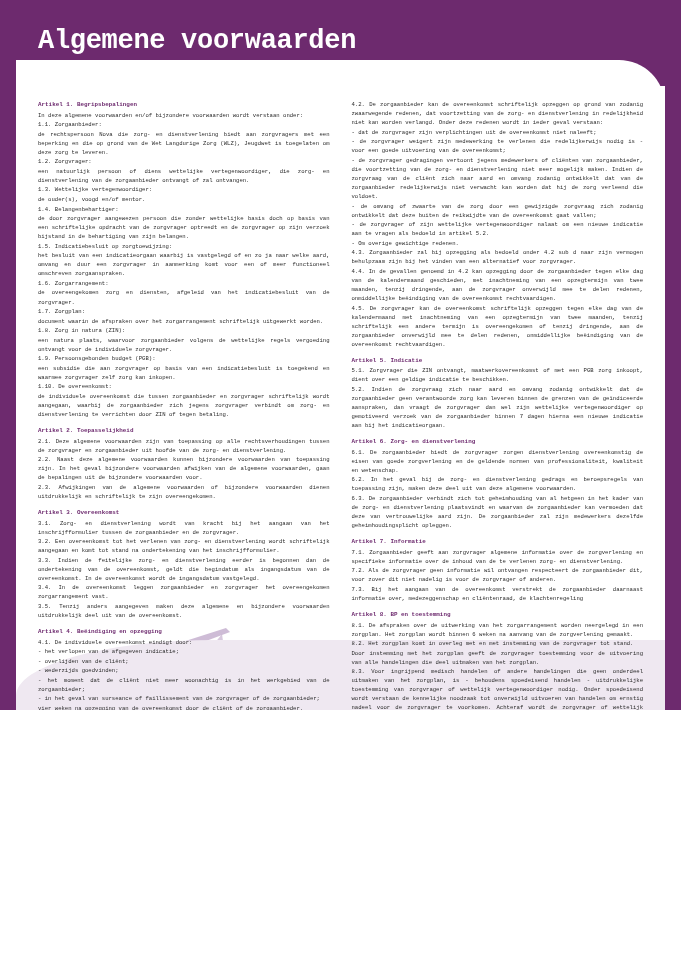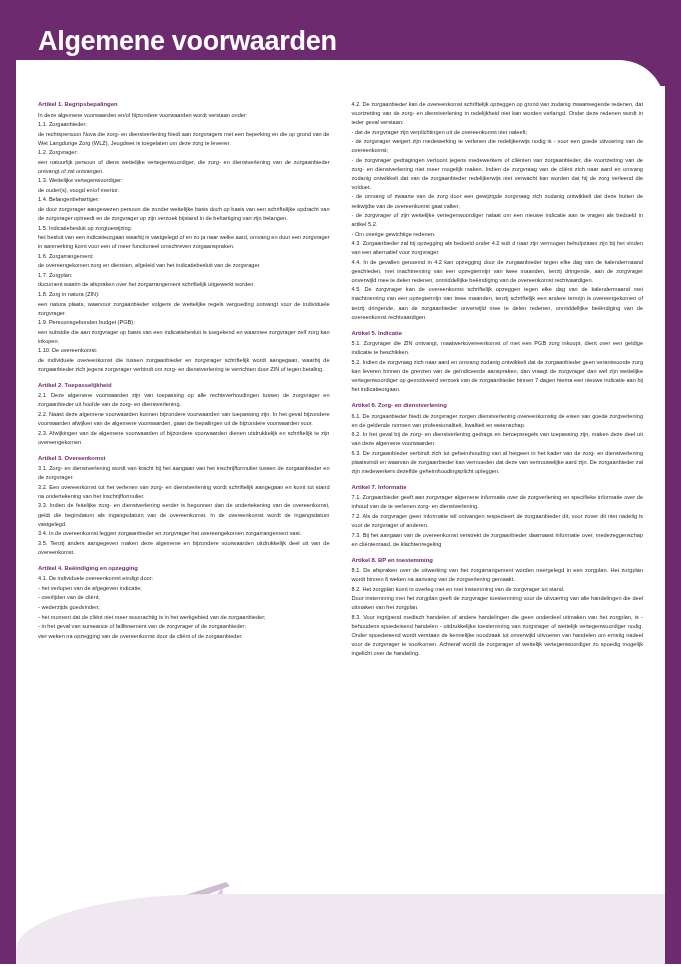--- a/index.html
+++ b/index.html
@@ -3,24 +3,24 @@
 <meta charset="utf-8">
 <style>
   html, body {
     margin: 0;
     padding: 0;
     background: #ffffff;
   }
   .page {
     position: relative;
     width: 681px;
-    height: 964px;
+    height: 710px;
     background: #ffffff;
     overflow: hidden;
-    font-family: Liberation Sans, sans-serif;
+    font-family: Liberation Mono, monospace;
   }
   
   .left-bar {
     position: absolute;
     left: 0; top: 0;
     width: 16px; height: 967px;
     background: #6d2a6e;
   }
   .right-bar {
     position: absolute;

